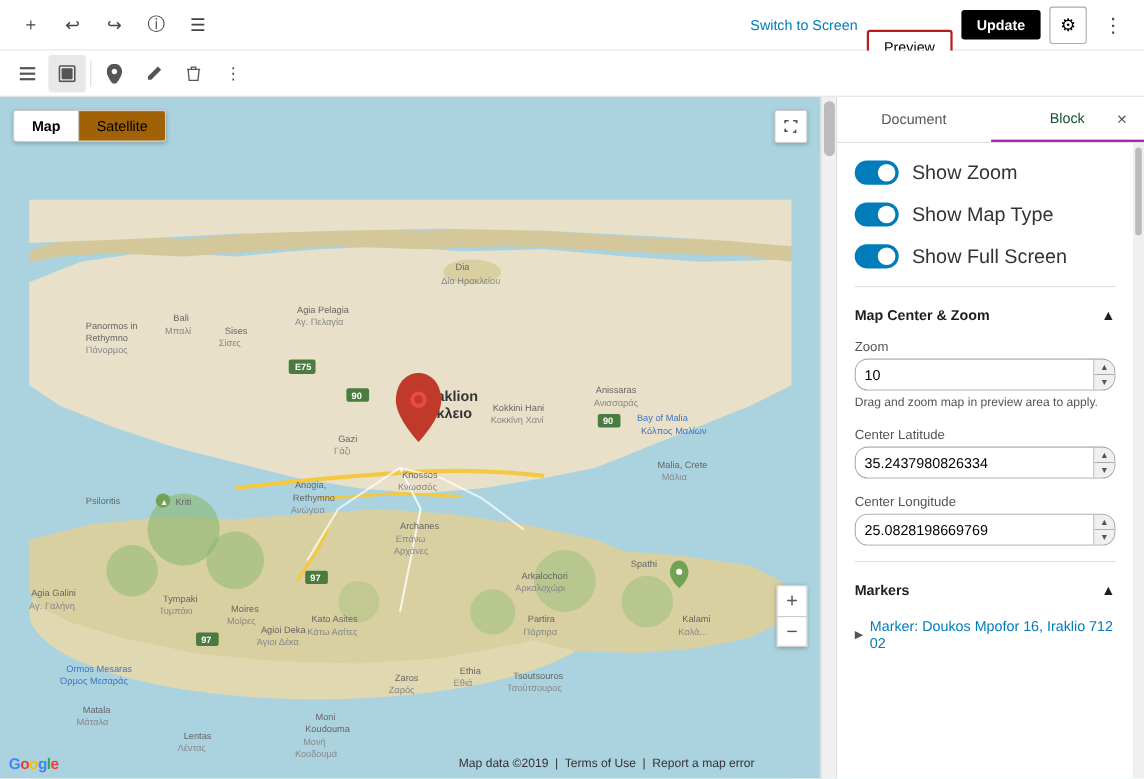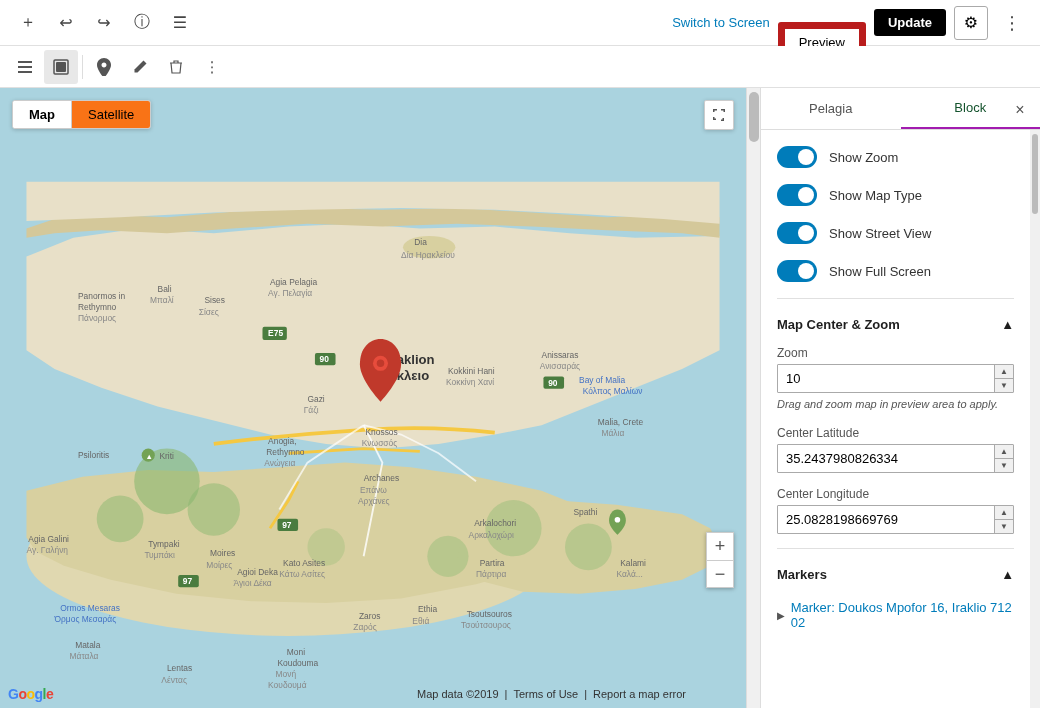--- a/index.html
+++ b/index.html
@@ -10,21 +10,21 @@
       display: flex; align-items: center; height: 46px; border-bottom: 1px solid #e0e0e0; padding: 0 12px; gap: 8px; justify-content: space-between;
     }
     .top-bar-left { display: flex; align-items: center; gap: 6px; }
     .top-bar-right { display: flex; align-items: center; gap: 8px; }
     .icon-btn {
       width: 32px; height: 32px; display: flex; align-items: center; justify-content: center;
       background: none; border: none; cursor: pointer; border-radius: 4px; color: #444;
       font-size: 16px;
     }
     .btn-switch-draft { background: none; border: none; cursor: pointer; color: #007cba; font-size: 13px; font-weight: 500; }
-    .btn-preview { border: 7px solid #b91c1c; background: #fff; border-radius: 3px; padding: 6px 14px; cursor: pointer; font-size: 13px; margin-top: 40px; }
+    .btn-preview { border: 2px solid #b91c1c; background: #fff; border-radius: 3px; padding: 6px 14px; cursor: pointer; font-size: 13px; margin-top: 40px; }
     .btn-update { background: #000000; color: #fff; border: none; border-radius: 3px; padding: 6px 14px; cursor: pointer; font-size: 13px; font-weight: 600; }
     .btn-gear { width: 34px; height: 34px; border: 1px solid #aaa; border-radius: 3px; background: #fff; display: flex; align-items: center; justify-content: center; cursor: pointer; font-size: 16px; }
     .btn-more { width: 32px; height: 32px; display: flex; align-items: center; justify-content: center; background: none; border: none; cursor: pointer; font-size: 18px; color: #444; }
 
     
     .block-toolbar {
       display: flex; align-items: center; height: 42px; border-bottom: 1px solid #e0e0e0;
       padding: 0 8px; gap: 2px; background: #fff;
     }
     .block-icon-btn {
@@ -48,21 +48,21 @@
       overflow: hidden;
     }
 
     
     .map-type-btns {
       position: absolute; top: 12px; left: 12px; z-index: 10;
       display: flex; border: 1px solid #ccc; border-radius: 3px; overflow: hidden; background: #fff;
       box-shadow: 0 1px 4px rgba(0,0,0,0.2);
     }
     .map-type-btn {
-      padding: 6px 16px; border: none; background: #f97316; cursor: pointer; font-size: 13px; font-weight: 500;
+      padding: 6px 16px; border: none; background: #a16207; cursor: pointer; font-size: 13px; font-weight: 500;
     }
     .map-type-btn.active { background: #fff; font-weight: 700; }
     .map-type-btn + .map-type-btn { border-left: 1px solid #ccc; }
 
     
     .map-fullscreen-btn {
       position: absolute; top: 12px; right: 12px; z-index: 10;
       width: 30px; height: 30px; background: #fff; border: 1px solid #ccc;
       border-radius: 2px; display: flex; align-items: center; justify-content: center;
       cursor: pointer; box-shadow: 0 1px 4px rgba(0,0,0,0.2); font-size: 12px;
@@ -114,45 +114,45 @@
       display: flex; align-items: center; gap: 12px; margin-bottom: 16px;
     }
     .toggle {
       width: 40px; height: 22px; background: #007cba; border-radius: 11px;
       position: relative; cursor: pointer; flex-shrink: 0;
     }
     .toggle::after {
       content: ''; position: absolute; top: 3px; left: 21px;
       width: 16px; height: 16px; background: #fff; border-radius: 50%;
     }
-    .toggle-label { font-size: 13px; color: #333; }
+    .toggle-label { font-size: 18px; color: #333; }
 
     
     .section-header {
       display: flex; align-items: center; justify-content: space-between;
       font-size: 13px; font-weight: 600; color: #1e1e1e; margin-bottom: 14px;
       padding-top: 4px; cursor: pointer;
     }
     .section-divider { border: none; border-top: 1px solid #e0e0e0; margin: 4px 0 14px; }
 
     
     .field-label { font-size: 12px; color: #555; margin-bottom: 4px; }
     .field-group { margin-bottom: 14px; }
-    .number-input-wrap { display: flex; border: 1px solid #aaa; border-radius: 1px; overflow: hidden; }
+    .number-input-wrap { display: flex; border: 1px solid #aaa; border-radius: 12px; overflow: hidden; }
     .number-input {
       flex: 1; border: none; padding: 6px 8px; font-size: 13px; outline: none;
     }
     .number-spinners { display: flex; flex-direction: column; border-left: 1px solid #aaa; }
     .spinner-btn {
       width: 18px; height: 14px; background: #f0f0f0; border: none; cursor: pointer;
       display: flex; align-items: center; justify-content: center; font-size: 8px; color: #555;
       flex: 1;
     }
     .spinner-btn:first-child { border-bottom: 1px solid #aaa; }
-    .hint-text { font-size: 11px; color: #555; font-style: italic; margin-top: 4px; line-height: 1.4; }
+    .hint-text { font-size: 11px; color: #555; margin-top: 4px; line-height: 1.4; }
 
     
     .markers-section { margin-top: 8px; }
     .marker-item {
       display: flex; align-items: center; gap: 6px; font-size: 13px; color: #007cba;
       cursor: pointer; padding: 4px 0;
     }
     .marker-arrow { font-size: 10px; color: #555; }
 
     
@@ -416,39 +416,35 @@
     </div>
   </div>
 
   <div style="width:14px; background:#f0f0f0; border-left:1px solid #ddd; display:flex; flex-direction:column; align-items:center;">
     <div style="width:10px; margin:2px; height:50px; background:#bbb; border-radius:5px; margin-top:4px;"></div>
   </div>
 
   <div class="sidebar">
 
     <div class="sidebar-tabs">
-      <button class="sidebar-tab">Pelagia</button>
+      <button class="sidebar-tab">Document</button>
       <button class="sidebar-tab active">Block</button>
       <button class="sidebar-close">×</button>
     </div>
 
     <div style="position:relative; flex:1; display:flex; overflow:hidden;">
       <div class="sidebar-content">
 
         <div class="toggle-row">
           <div class="toggle"></div>
           <span class="toggle-label">Show Zoom</span>
         </div>
         <div class="toggle-row">
           <div class="toggle"></div>
           <span class="toggle-label">Show Map Type</span>
-        </div>
-        <div class="toggle-row">
-          <div class="toggle"></div>
-          <span class="toggle-label">Show Street View</span>
         </div>
         <div class="toggle-row">
           <div class="toggle"></div>
           <span class="toggle-label">Show Full Screen</span>
         </div>
 
         <hr class="section-divider">
 
         <div class="section-header">
           <span>Map Center &amp; Zoom</span>

